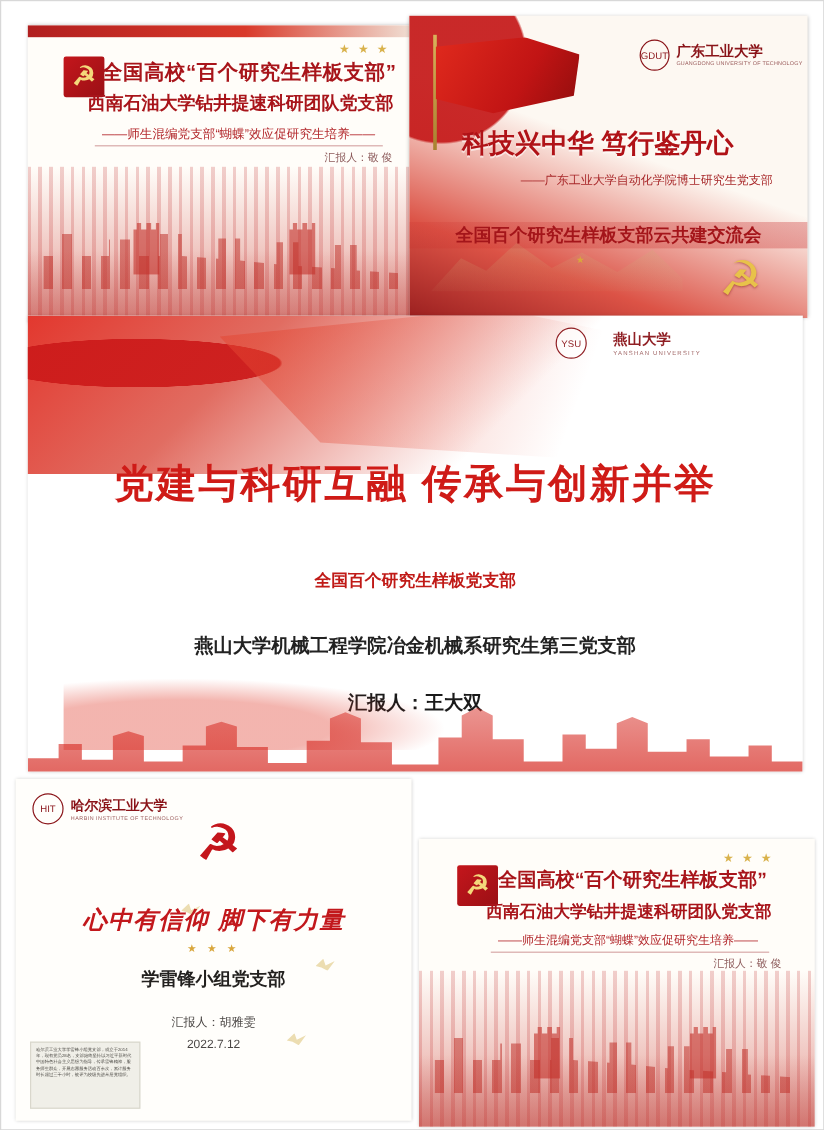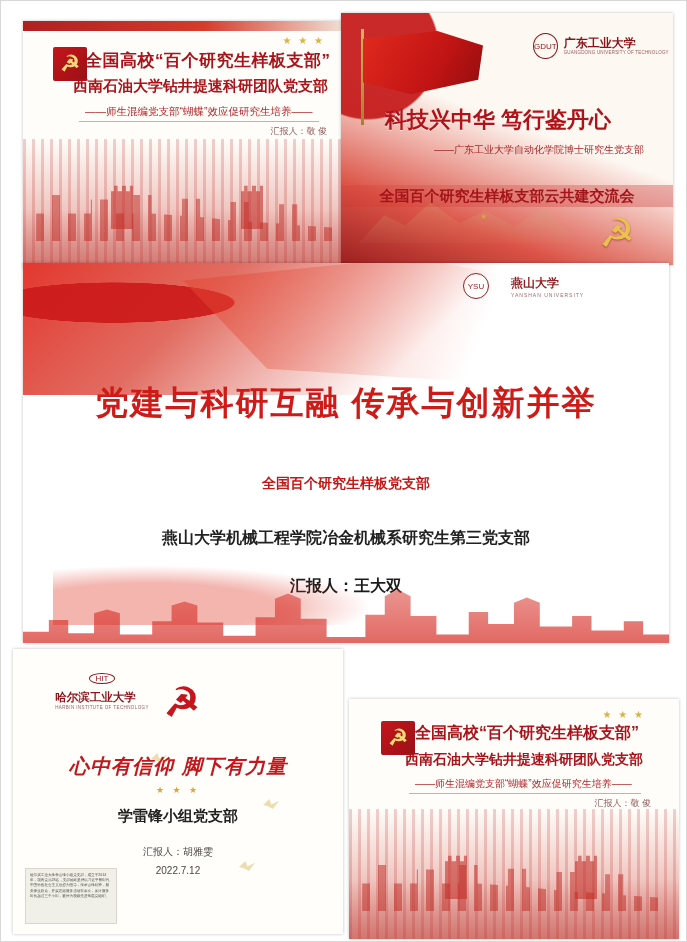--- a/index.html
+++ b/index.html
@@ -203,22 +203,22 @@
     opacity:0.85;
   }
   .cloudsmoke {
     position:absolute; left:30px; bottom:18px; width:320px; height:60px;
     background: radial-gradient(ellipse at 30% 70%, rgba(224,60,44,0.38) 0 40%, rgba(224,60,44,0) 70%);
   }
 
   
   .slideD { left: 12px; top: 648px; width: 330px; height: 285px; background:#fffefb; }
   .slideD .hitlogo {
-    position:absolute; left:14px; top:24px; width:150px; height:34px;
-    display:flex; align-items:center; gap:6px;flex-direction:column;
+    position:absolute; left:14px; top:8px; width:150px; height:34px;
+    display:flex; align-items:center; gap:6px;
   }
   .slideD .hitlogo .seal {
     width:26px; height:26px; border-radius:50%;
     border:1.6px solid #8a1419; color:#8a1419; font-size:8px;
     display:flex; align-items:center; justify-content:center;
   }
   .slideD .hitlogo .cn { font-size:11.5px; color:#8a1419; font-weight:bold; white-space:nowrap; }
   .slideD .hitlogo .en { font-size:4.5px; color:#9a5b5b; letter-spacing:0.4px; white-space:nowrap; }
   .slideD .bigtitle {
     position:absolute; left:0; top:104px; width:100%; text-align:center;

